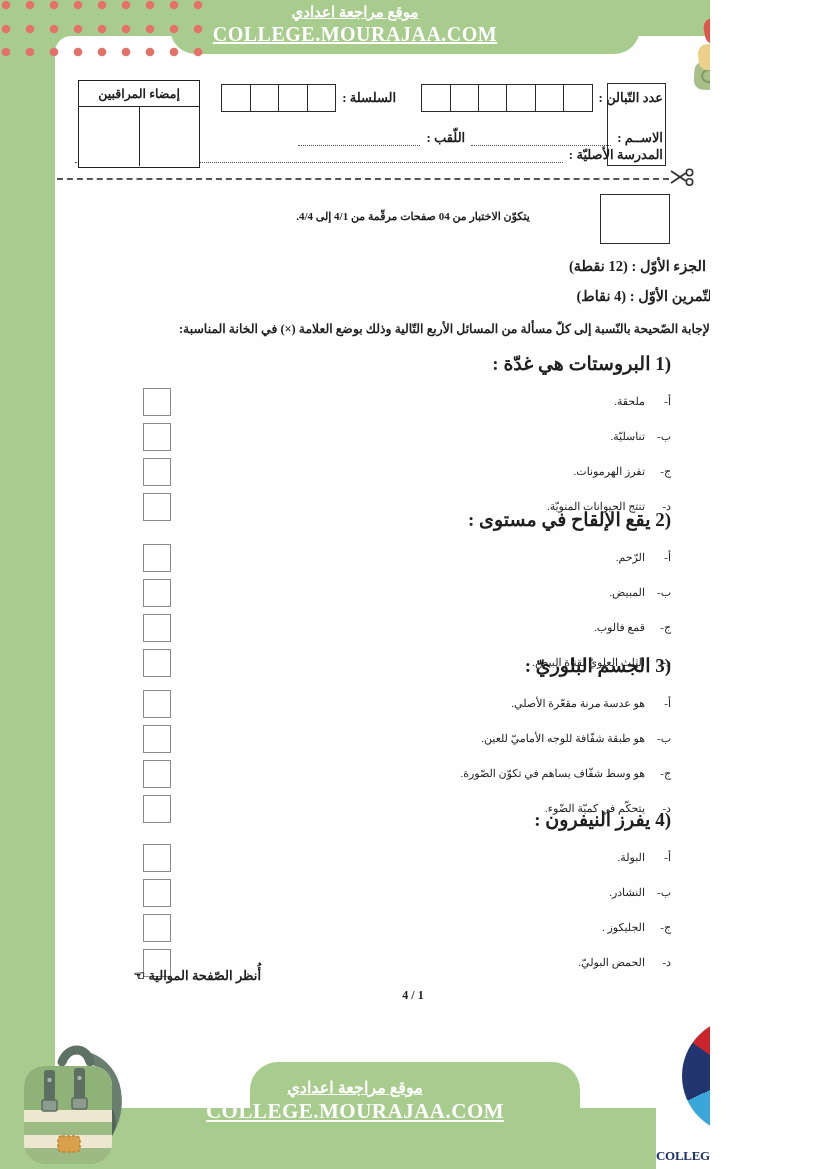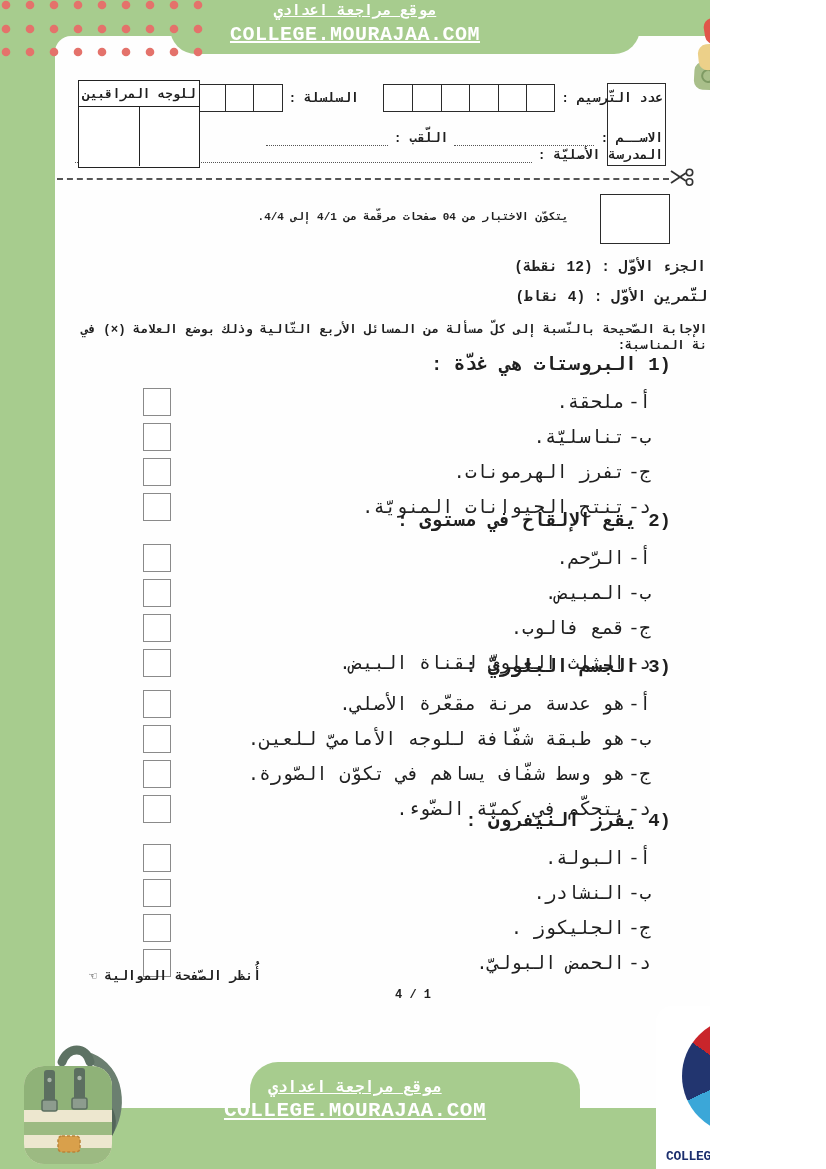--- a/index.html
+++ b/index.html
@@ -1,17 +1,17 @@
 <!DOCTYPE html>
 <html lang="ar"><head>
 <meta charset="utf-8">
 <style>
   html,body{margin:0;padding:0;background:#fff;}
   .canvas{position:relative;width:710px;height:1169px;background:#a7cc8e;overflow:hidden;
-          font-family:Liberation Mono, monospace;color:#1f1f1f;}
+          font-family:Liberation Serif, serif;color:#1f1f1f;}
 
   
   .page{position:absolute;left:55px;top:36px;width:716px;height:1072px;background:#fefefe;
         border-radius:16px 16px 10px 10px;z-index:2;direction:rtl;}
 
   
   .tab-top{position:absolute;left:170px;top:0;width:470px;height:54px;background:#a7cc8e;
            border-radius:0 0 26px 26px;z-index:3;}
   .tab-bottom{position:absolute;left:250px;top:1062px;width:330px;height:107px;background:#a7cc8e;
               border-radius:28px 28px 0 0;z-index:3;}
@@ -69,21 +69,21 @@
   .pages-note{position:absolute;top:174px;left:90px;right:90px;text-align:center;font-weight:bold;font-size:11px;}
 
   .part-title{position:absolute;top:222px;right:65px;font-weight:bold;font-size:14.5px;white-space:nowrap;}
   .exercise-title{position:absolute;top:252px;right:55px;font-weight:bold;font-size:14.5px;white-space:nowrap;}
   .instruction{position:absolute;top:285px;right:34px;left:8px;font-weight:bold;font-size:12.4px;}
 
   .question{position:absolute;right:100px;left:88px;}
   .q-title{font-weight:bold;font-size:19px;height:26px;margin-bottom:6px;white-space:nowrap;}
   .q-num{direction:ltr;display:inline-block;}
   .opt{display:flex;align-items:center;justify-content:space-between;height:35px;}
-  .opt-main{margin-right:20px;font-size:19px;}
+  .opt-main{font-size:11px;}
   .opt-letter{display:inline-block;width:26px;}
   .checkbox{width:26px;height:26px;border:1.5px solid #8a8a8a;background:#fff;flex:0 0 auto;}
 
   .next-note{position:absolute;top:932px;right:510px;left:10px;font-weight:bold;font-size:13px;white-space:nowrap;}
   .page-num{position:absolute;top:952px;left:0;right:0;text-align:center;font-weight:bold;font-size:12px;direction:ltr;}
 </style>
 </head>
 <body>
 
 <div class="canvas">
@@ -171,21 +171,21 @@
 
   <span class="diamond" style="left:738px;top:958px;width:24px;height:24px;"></span>
   <span class="diamond" style="left:784px;top:934px;width:22px;height:22px;"></span>
   <span class="diamond" style="left:796px;top:996px;width:26px;height:26px;"></span>
 
   <div class="page">
 
     <div class="tallbox"></div>
 
     <div class="form-row row1">
-      <span class="f-label">عدد التّرسيم :</span>
+      <span class="f-label">عدد التّبالن :</span>
       <div class="digit-boxes">
         <div class="digit-box"></div>
         <div class="digit-box"></div>
         <div class="digit-box"></div>
         <div class="digit-box"></div>
         <div class="digit-box"></div>
         <div class="digit-box"></div>
       </div>
       <span class="spacer14"></span>
       <span class="f-label">السلسلة :</span>
@@ -203,21 +203,21 @@
       <span class="f-label">اللّقب :</span>
       <span class="dotline" style="width:122px;"></span>
     </div>
 
     <div class="form-row row3">
       <span class="f-label">المدرسة الأصليّة :</span>
       <span class="dotline" style="flex:1;"></span>
     </div>
 
     <div class="sup-box">
-      <div class="sup-head">للوجه المراقبين</div>
+      <div class="sup-head">إمضاء المراقبين</div>
       <div class="sup-body">
         <div class="sup-cell"></div>
         <div class="sup-cell"></div>
       </div>
     </div>
 
     <div class="cutline"></div>
     <span class="scissors">
       <svg width="26" height="19" viewBox="0 0 26 19">
         <line x1="2" y1="3" x2="17" y2="13" stroke="#333" stroke-width="1.8"></line>

